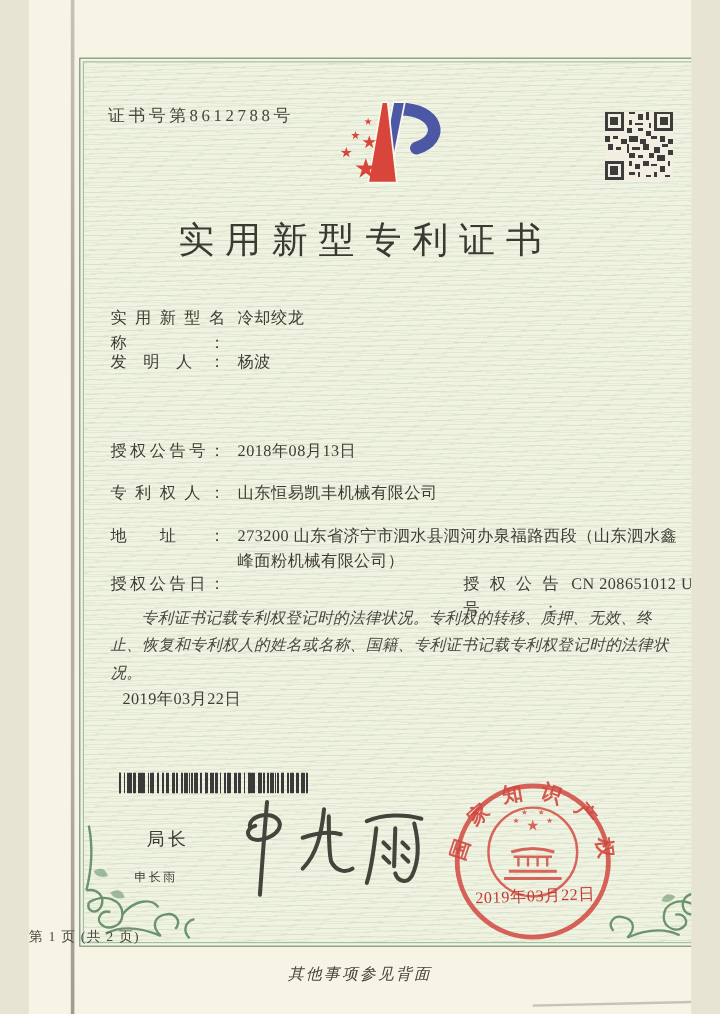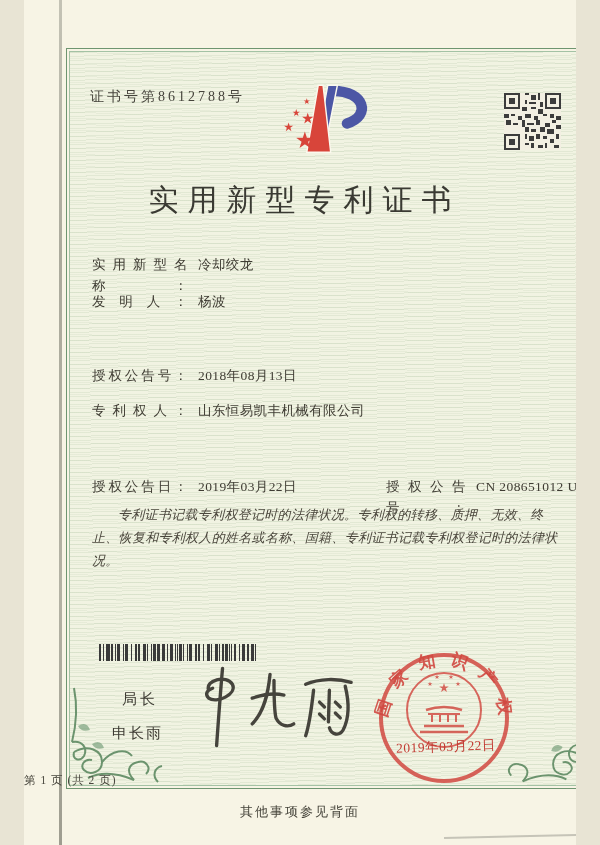--- a/index.html
+++ b/index.html
@@ -21,41 +21,41 @@
   .logo{position:absolute;left:233px;top:55px;width:134px;height:112px;}
   .qr{position:absolute;left:480px;top:93px;width:57px;height:57px;}
   .title{position:absolute;left:0;right:0;top:180px;margin:0;text-align:center;
     font-size:30px;font-weight:400;letter-spacing:9px;text-indent:9px;color:#3a3a33;}
   .row{position:absolute;left:68px;display:flex;font-size:13.5px;color:#3f3c33;letter-spacing:.4px;line-height:1.55;}
   .lbl{display:inline-block;width:96px;flex:0 0 96px;text-align:justify;text-align-last:justify;}
   .val{margin-left:10px;display:inline-block;}
   .row-0{top:255px}.row-1{top:292px}.row-2{top:329px}
   .row-3{top:366px}.row-4{top:401px}.row-5{top:437px}
   .row-5 .val{width:372px;}
-  .row-grant{top:477px;right:64px;}
+  .row-grant{top:477px;right:64px;flex-direction:column;}
   .grant-no{position:absolute;left:277px;display:flex;width:220px;}
   .grant-no .lbl{width:80px;flex:0 0 80px;margin-left:17px;}
   .body-text{position:absolute;left:68px;top:503px;width:468px;}
   .body-text p{margin:0;font-size:13px;line-height:1.78;font-style:italic;
     color:#4a463c;text-indent:2em;letter-spacing:.3px;}
   .barcode{position:absolute;left:75px;top:644px;width:158px;height:17px;
     background-image:
       repeating-linear-gradient(90deg,#3a3a3a 0,#3a3a3a 1.5px,transparent 1.5px,transparent 4px),
       repeating-linear-gradient(90deg,#3a3a3a 0,#3a3a3a 2px,transparent 2px,transparent 9px),
       repeating-linear-gradient(90deg,#3a3a3a 0,#3a3a3a 1px,transparent 1px,transparent 6.5px);}
   .role{position:absolute;left:88px;top:690px;font-size:15px;letter-spacing:3px;color:#3c3a32;margin-left:10px;}
-  .name{position:absolute;left:88px;top:724px;font-size:15px;letter-spacing:2px;color:#3c3a32;}
+  .name{position:absolute;left:88px;top:724px;font-size:10px;letter-spacing:2px;color:#3c3a32;}
   .signature{position:absolute;left:155px;top:660px;width:188px;height:100px;}
   .seal{position:absolute;left:350px;top:648px;width:140px;height:140px;opacity:.92;}
   .seal-date{position:absolute;left:356px;top:738px;width:132px;text-align:center;
     color:#c23b33;font-size:13.5px;letter-spacing:.5px;transform:rotate(-2deg);}
   .page-info{position:absolute;left:0;right:0;top:773px;text-align:left;
     font-size:11.5px;letter-spacing:1px;color:#49473e;}
   .footer-note{position:absolute;left:0;right:0;top:803px;text-align:center;
-    font-size:13px;letter-spacing:2px;color:#45433a;}
+    font-size:13px;font-style:italic;letter-spacing:2px;color:#45433a;}
   .orn{position:absolute;opacity:.9;}
   .orn-bl{left:44px;top:686px;width:104px;height:100px;}
   .orn-br{left:460px;top:692px;width:104px;height:95px;transform:scaleX(-1);}
   .scan-edge{position:absolute;left:420px;top:835px;width:180px;height:2px;
     background:#8a8a80;transform:rotate(-1.3deg);opacity:.45;}
 </style>
 </head>
 <body>
 
 <div class="page">
@@ -172,20 +172,24 @@
     <span class="val">杨波</span>
   </div>
   <div class="row row-3">
     <span class="lbl">授权公告号：</span>
     <span class="val">2018年08月13日</span>
   </div>
   <div class="row row-4">
     <span class="lbl">专利权人：</span>
     <span class="val">山东恒易凯丰机械有限公司</span>
   </div>
+  <div class="row row-5">
+    <span class="lbl">地址：</span>
+    <span class="val">273200 山东省济宁市泗水县泗河办泉福路西段（山东泗水鑫峰面粉机械有限公司）</span>
+  </div>
 
   <div class="row row-grant">
     <span class="lbl">授权公告日：</span>
     <span class="val">2019年03月22日</span>
     <span class="grant-no">
       <span class="lbl">授权公告号：</span>
       <span class="val">CN 208651012 U</span>
     </span>
   </div>
 

